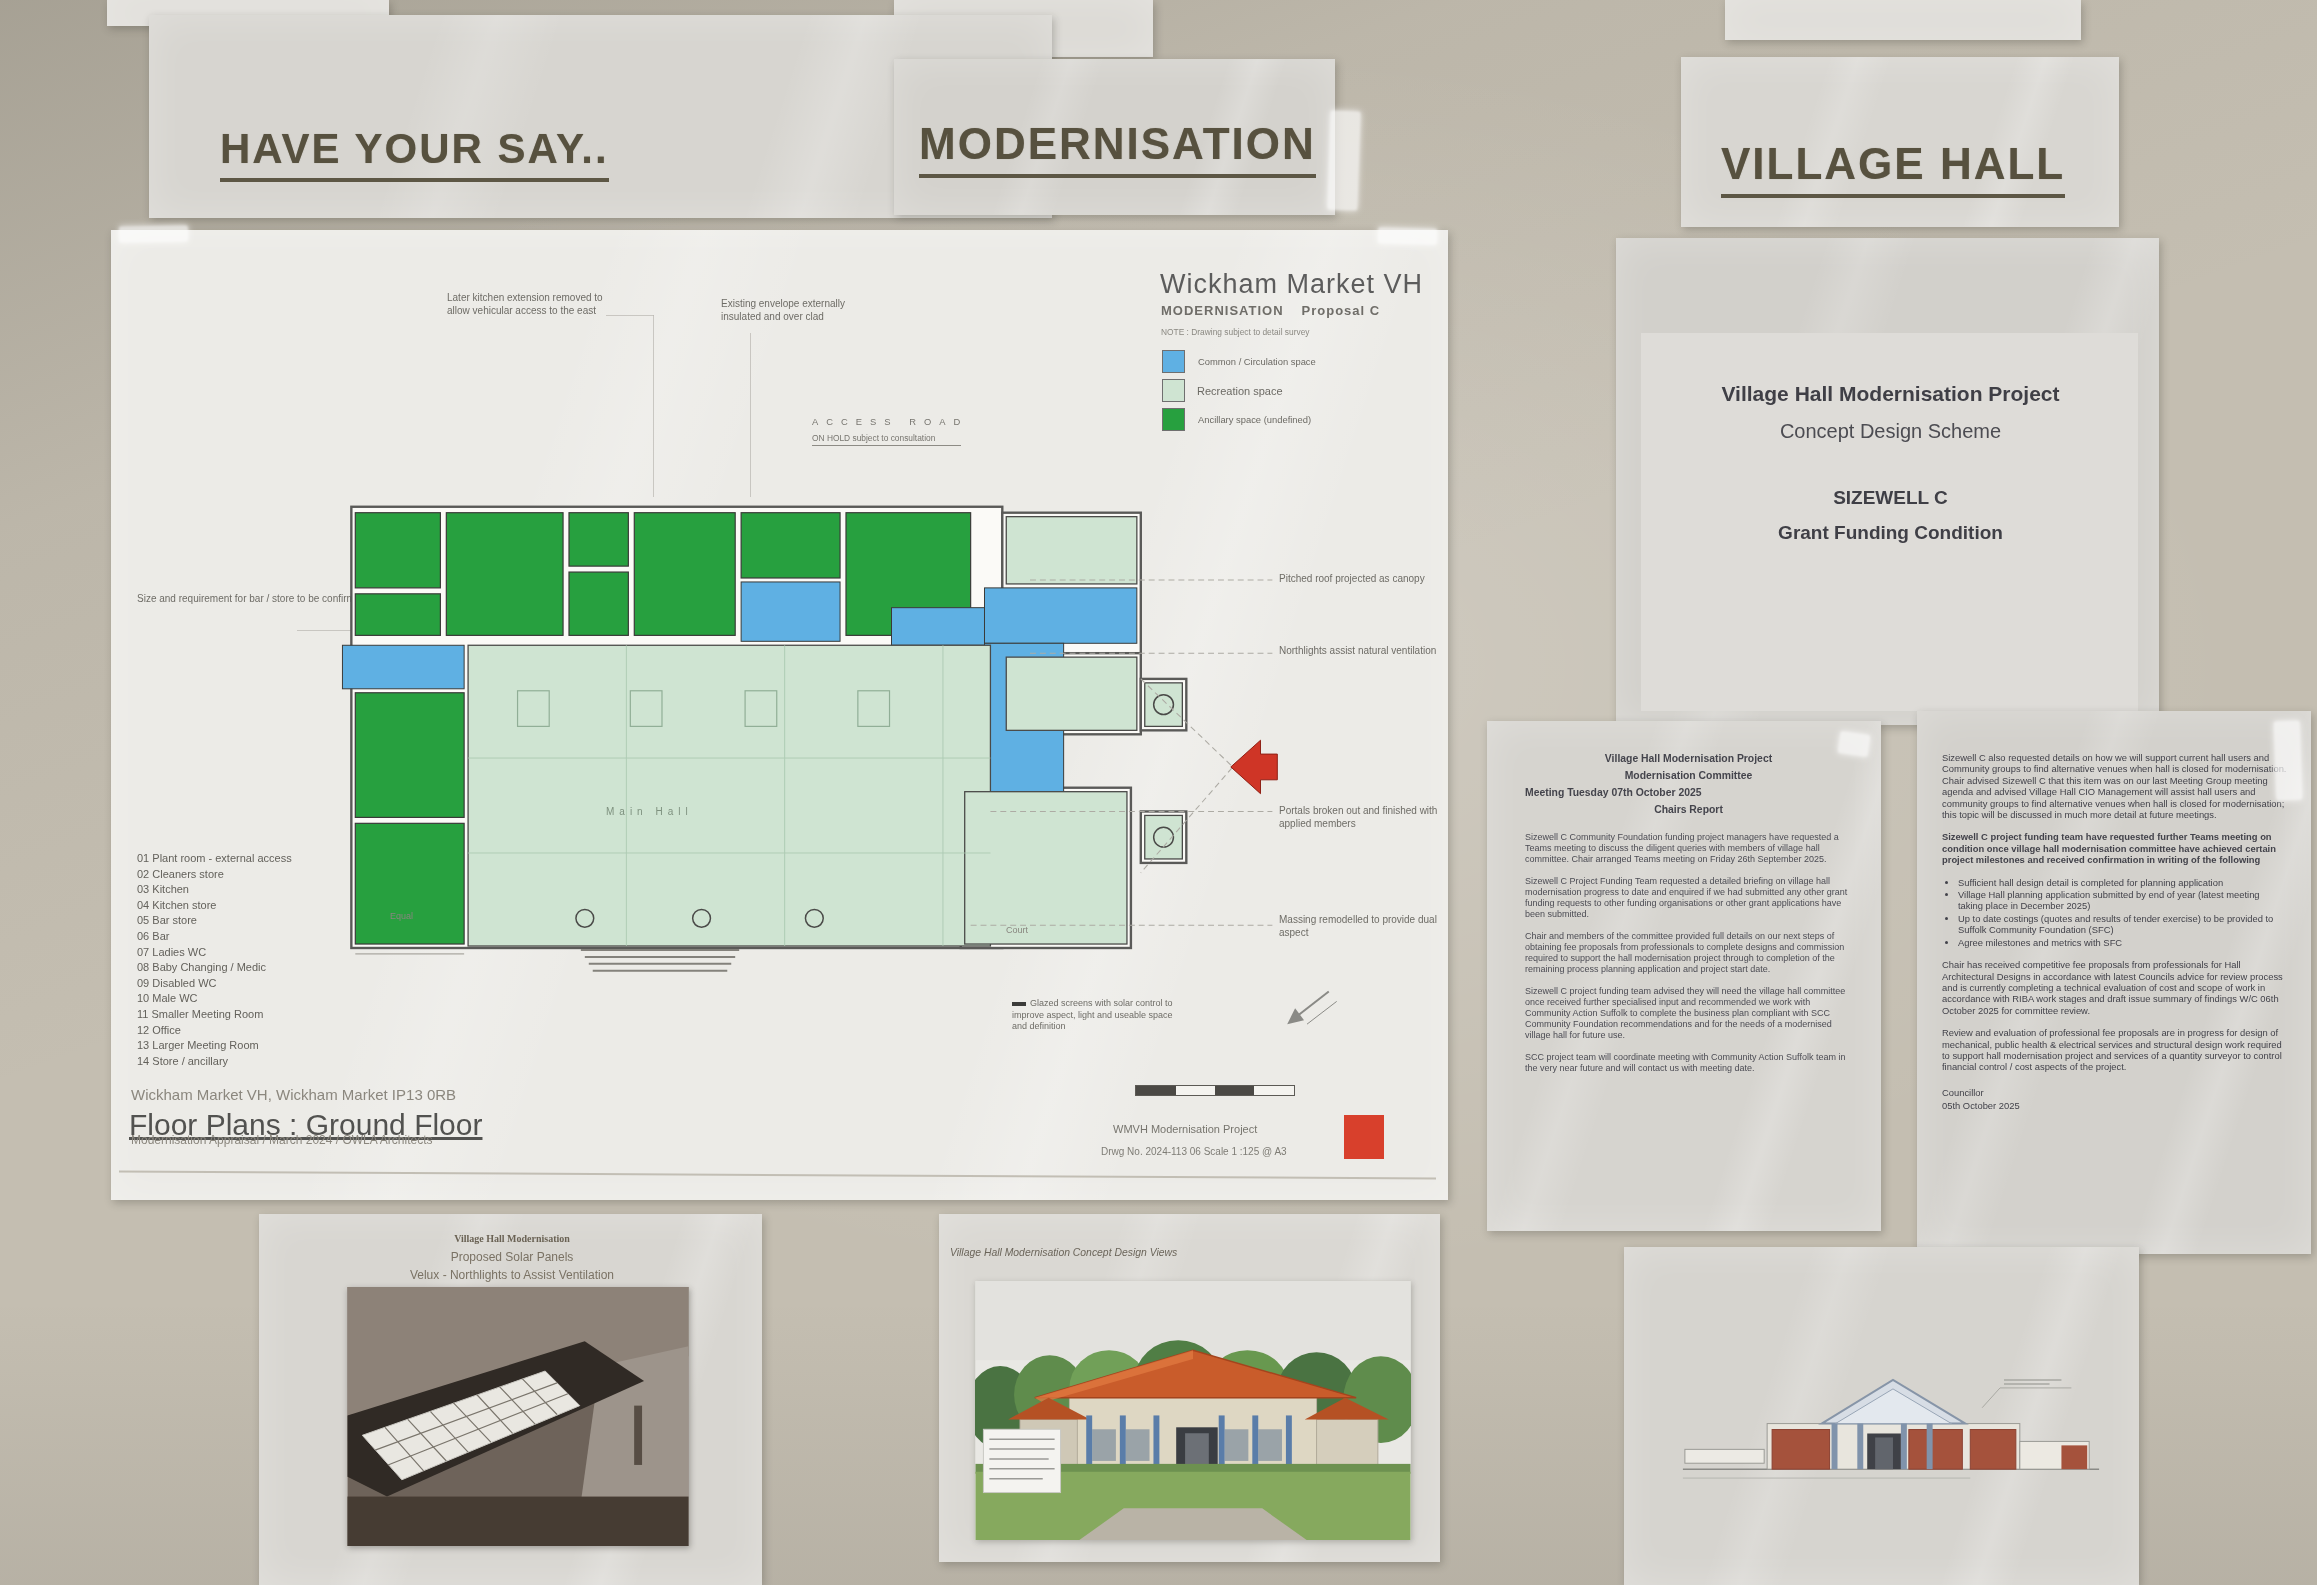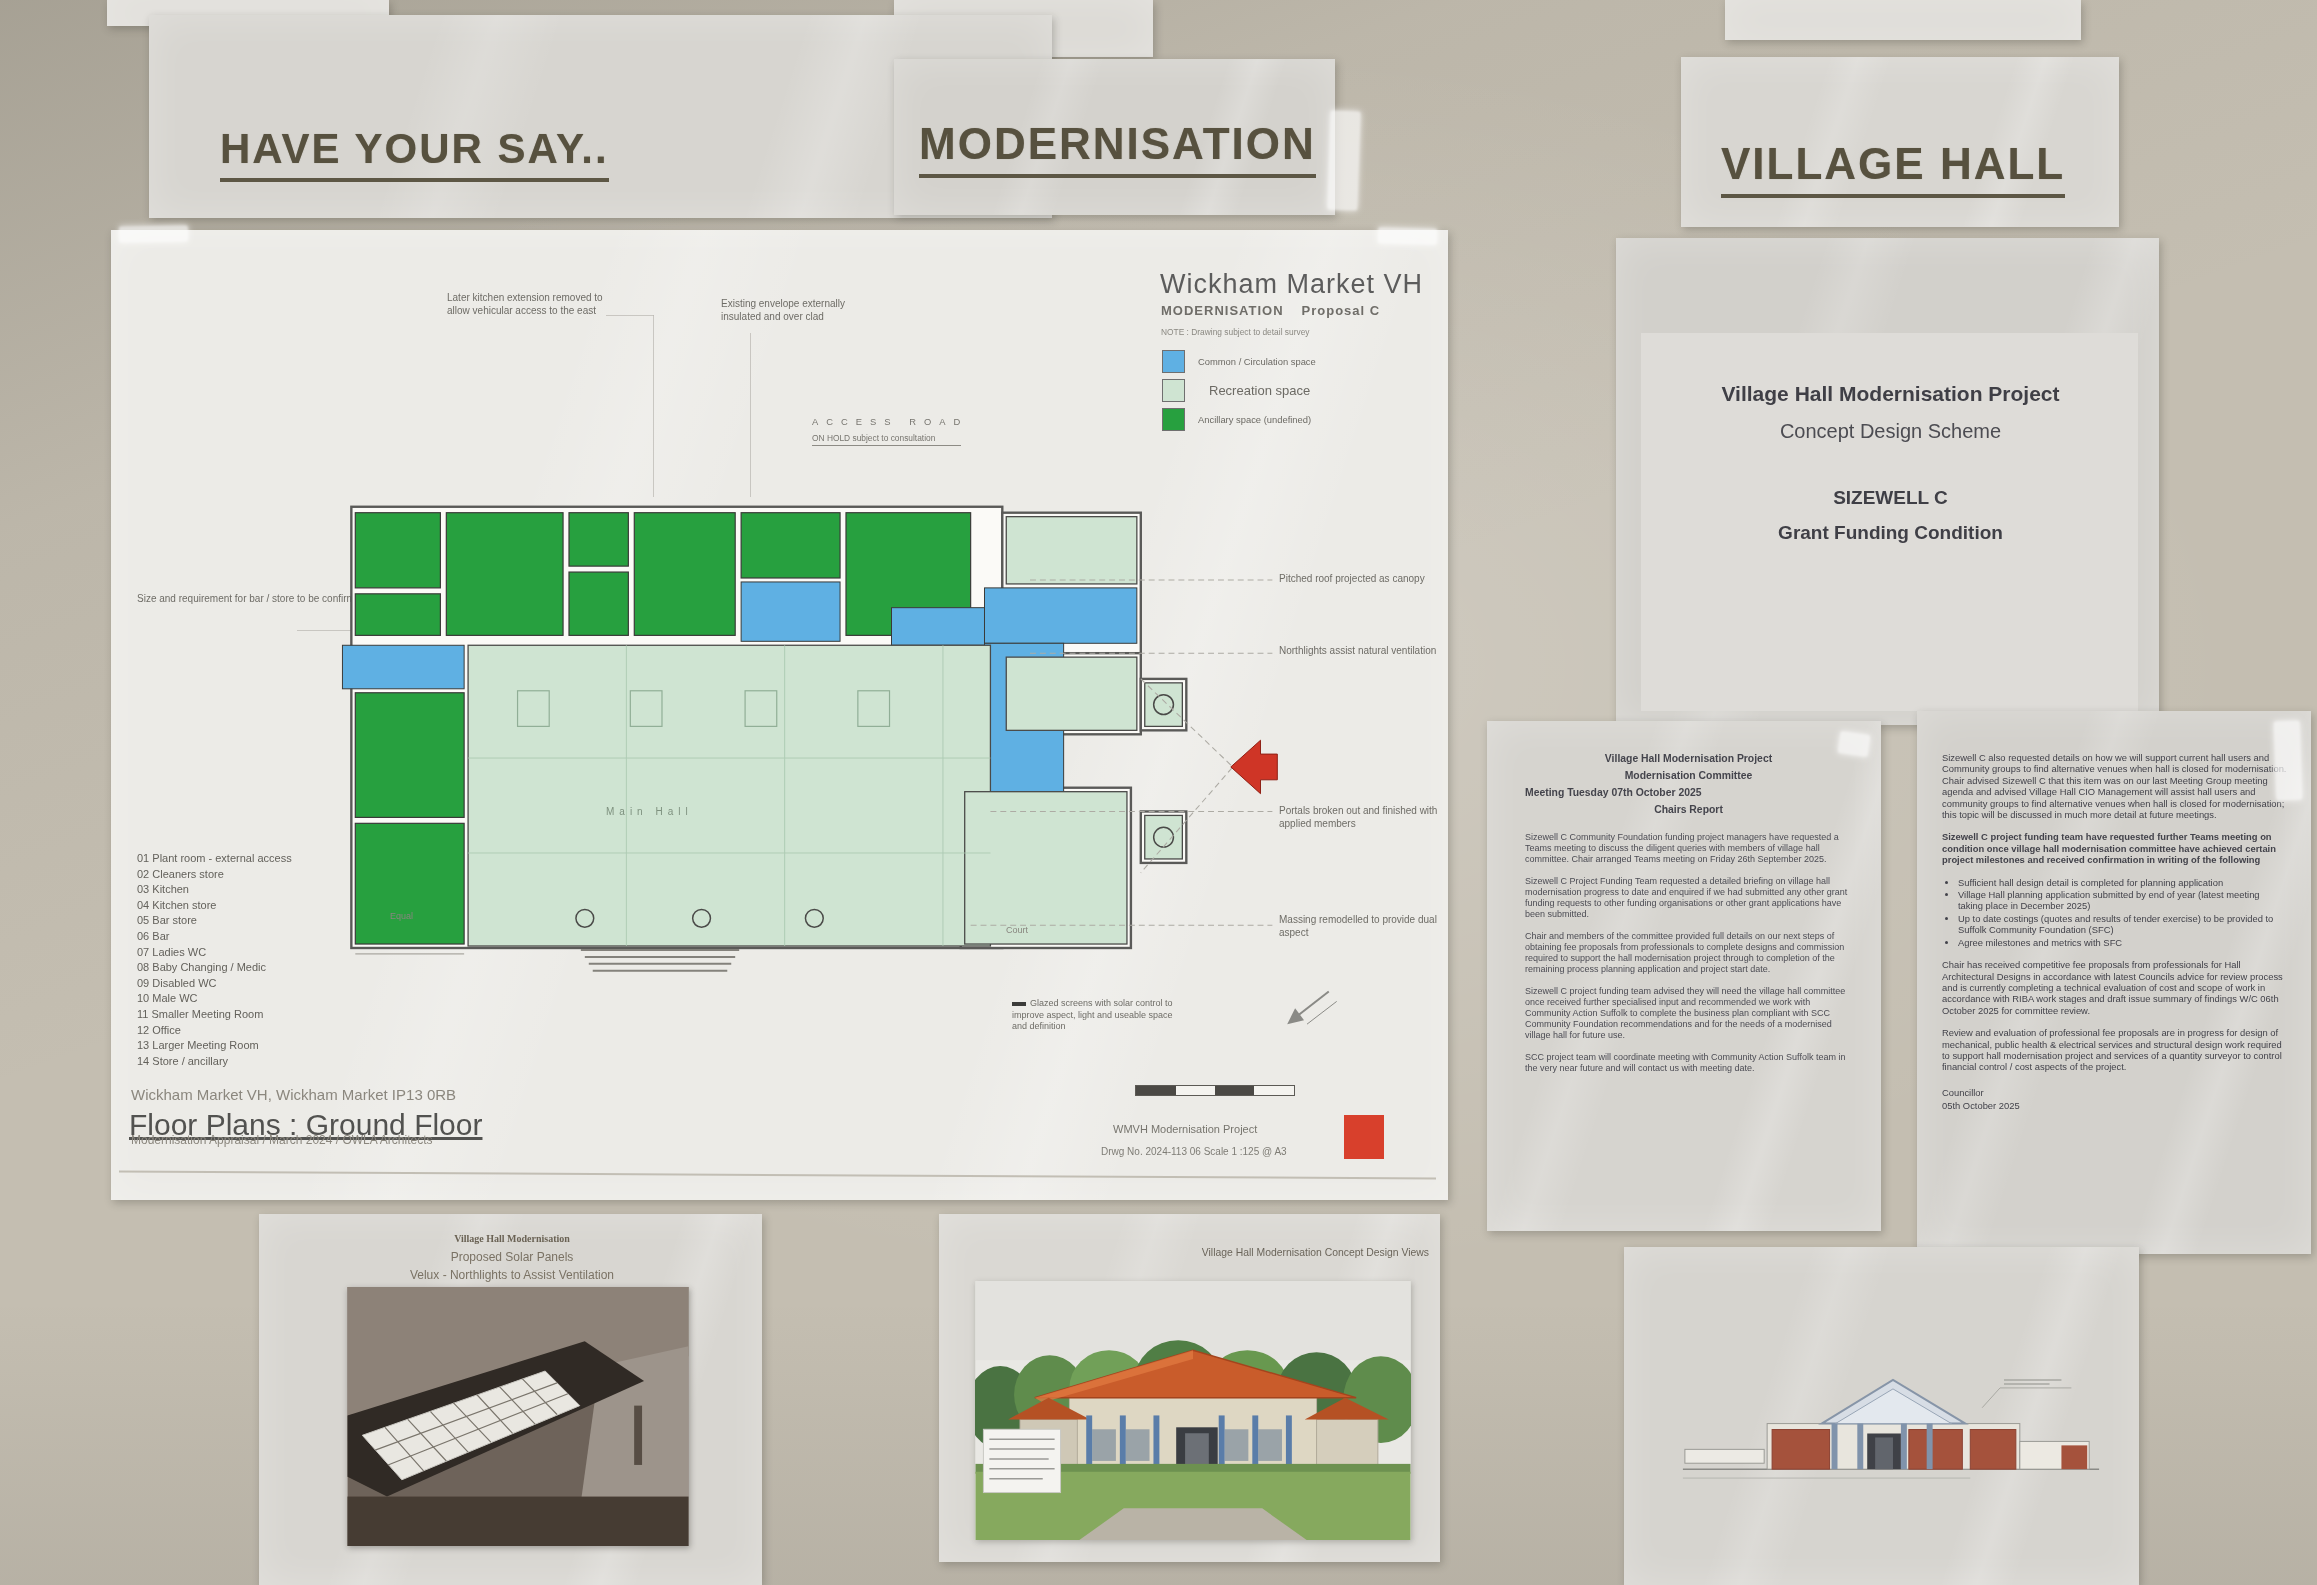--- a/index.html
+++ b/index.html
@@ -72,21 +72,21 @@
 </div>
 <div class="abs" style="left:1161px;top:327px;font-size:8.4px;color:#8b8982;filter:blur(0.4px);">NOTE : Drawing subject to detail survey</div>
 
 <div class="abs" style="left:1162px;top:347px;">
     <div style="display:flex;align-items:center;height:29px;">
     <span style="width: 21px; height: 21px; border: 1px solid rgb(111, 111, 111); display: inline-block; background: rgb(95, 176, 227);"></span>
     <span style="font-size:9.4px;color:#6c6a64;margin-left:13px;filter:blur(0.4px);">Common / Circulation space</span>
   </div>
     <div style="display:flex;align-items:center;height:29px;">
     <span style="width: 21px; height: 21px; border: 1px solid rgb(111, 111, 111); display: inline-block; background: rgb(207, 228, 210);"></span>
-    <span style="font-size:13px;color:#6c6a64;margin-left:24px;filter:blur(0.4px);">Recreation space</span>
+    <span style="font-size:11px;color:#6c6a64;margin-left:12px;filter:blur(0.4px);">Recreation space</span>
   </div>
     <div style="display:flex;align-items:center;height:29px;">
     <span style="width: 21px; height: 21px; border: 1px solid rgb(111, 111, 111); display: inline-block; background: rgb(39, 160, 63);"></span>
     <span style="font-size:9.4px;color:#6c6a64;margin-left:13px;filter:blur(0.4px);">Ancillary space (undefined)</span>
   </div>
   </div>
 
 <div class="abs ann" style="left:447px;top:291px;width:156px;">Later kitchen extension removed to allow vehicular access to the east</div>
 <div class="abs ann" style="left:721px;top:297px;width:131px;">Existing envelope externally insulated and over clad</div>
 <div class="leader" style="left:606px;top:315px;width:48px;height:1px;"></div>
@@ -258,21 +258,21 @@
   <polygon points="15,150 200,85 235,120 55,195" fill="#e9e7e1" stroke="#c9c7c1" stroke-width="1"></polygon>
   <g stroke="#7a756c" stroke-width="1.2">
     <path d="M28,165 L212,97 M41,180 L223,108"></path>
     <path d="M38,142 L77,186 M61,134 L100,176 M84,126 L122,167 M107,117 L145,157 M131,109 L167,148 M154,101 L190,139 M177,93 L212,129"></path>
   </g>
   <rect y="212" width="345" height="50" fill="#463c33"></rect>
   <rect x="290" y="120" width="8" height="60" fill="#574d44"></rect>
 </svg>
 
 <div class="paper sleeve" style="left:939px;top:1214px;width:501px;height:348px;background:#dad8d3;"></div>
-<div class="abs" style="left:950px;top:1247px;width:479px;text-align:right;font-size:10.4px;color:#6b655a;filter:blur(0.4px);">Village Hall Modernisation Concept Design Views</div>
+<div class="abs" style="left:950px;top:1247px;width:479px;text-align:left;font-size:10.4px;color:#6b655a;filter:blur(0.4px);font-style:italic;">Village Hall Modernisation Concept Design Views</div>
 <svg class="abs" style="left:975px;top:1281px;box-shadow:1px 2px 6px rgba(40,38,32,.25);" width="436" height="259" viewBox="0 0 440 262">
   <rect width="440" height="262" fill="#e9e8e4"></rect>
   <rect width="440" height="80" fill="#dfdedb" opacity=".6"></rect>
   <g>
     <ellipse cx="25" cy="128" rx="34" ry="42" fill="#4a7342"></ellipse>
     <ellipse cx="75" cy="115" rx="36" ry="40" fill="#5f8c4c"></ellipse>
     <ellipse cx="135" cy="108" rx="40" ry="38" fill="#71a058"></ellipse>
     <ellipse cx="205" cy="100" rx="44" ry="40" fill="#507e45"></ellipse>
     <ellipse cx="275" cy="108" rx="42" ry="38" fill="#68984f"></ellipse>
     <ellipse cx="345" cy="112" rx="40" ry="40" fill="#4a7342"></ellipse>

